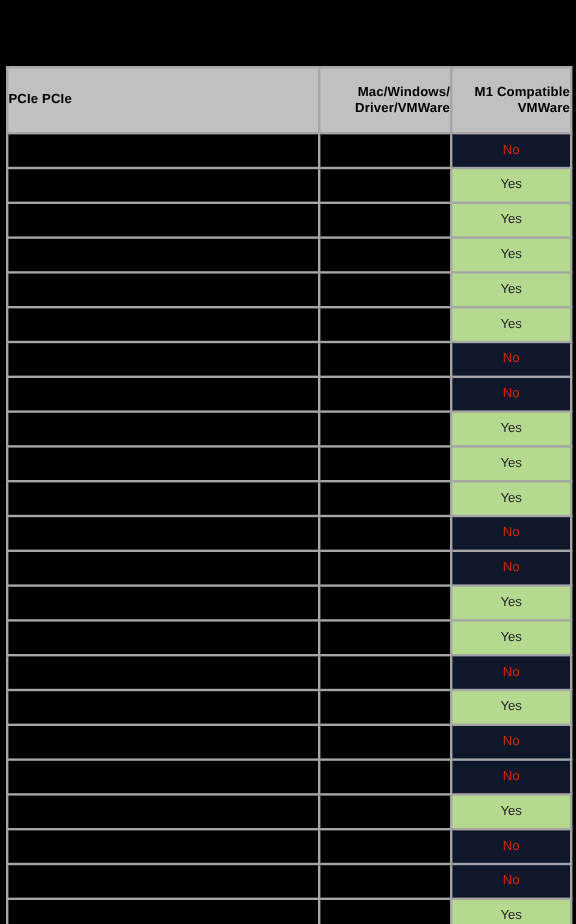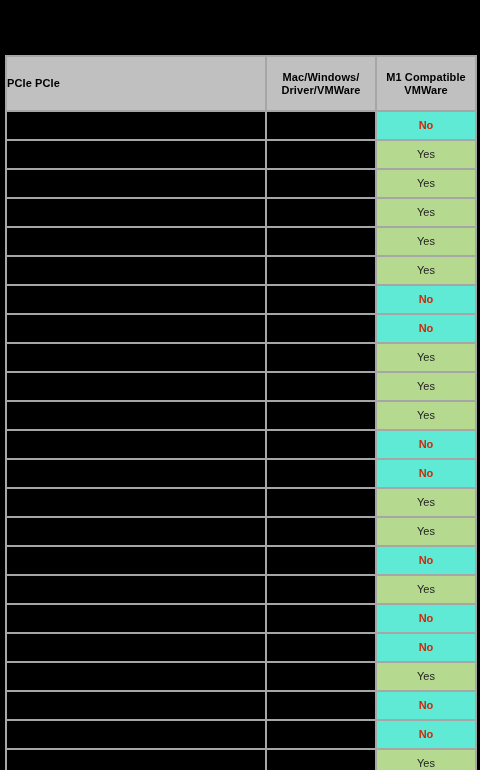--- a/index.html
+++ b/index.html
@@ -57,21 +57,21 @@
     font-weight: bold;
     line-height: 13px;
     height: 53px;
     letter-spacing: 0.1px;
   }
   th.h-name {
     text-align: left;
     padding-left: 10px;
   }
   th.h-os, th.h-drv {
-    text-align: center;
+    text-align: right;
     padding: 0 4px;
   }
 
   
   table.compat tbody tr { height: 29px; }
 
   td.cell-name,
   td.cell-os {
     background: #000000;
     color: #000000;
@@ -85,23 +85,23 @@
     text-align: center;
     font-size: 11px;
     line-height: 25px;
   }
   td.cell-drv.yes {
     background: #b6d990;
     color: #222222;
     font-weight: normal;
   }
   td.cell-drv.no {
-    background: #5eead4;
+    background: #0f172a;
     color: #cf2a0b;
-    font-weight: bold;
+    font-weight: normal;
   }
 </style>
 </head>
 <body>
 
 <div id="page">
 
   <div id="compat-table-wrap">
     <table class="compat">
       <colgroup>

